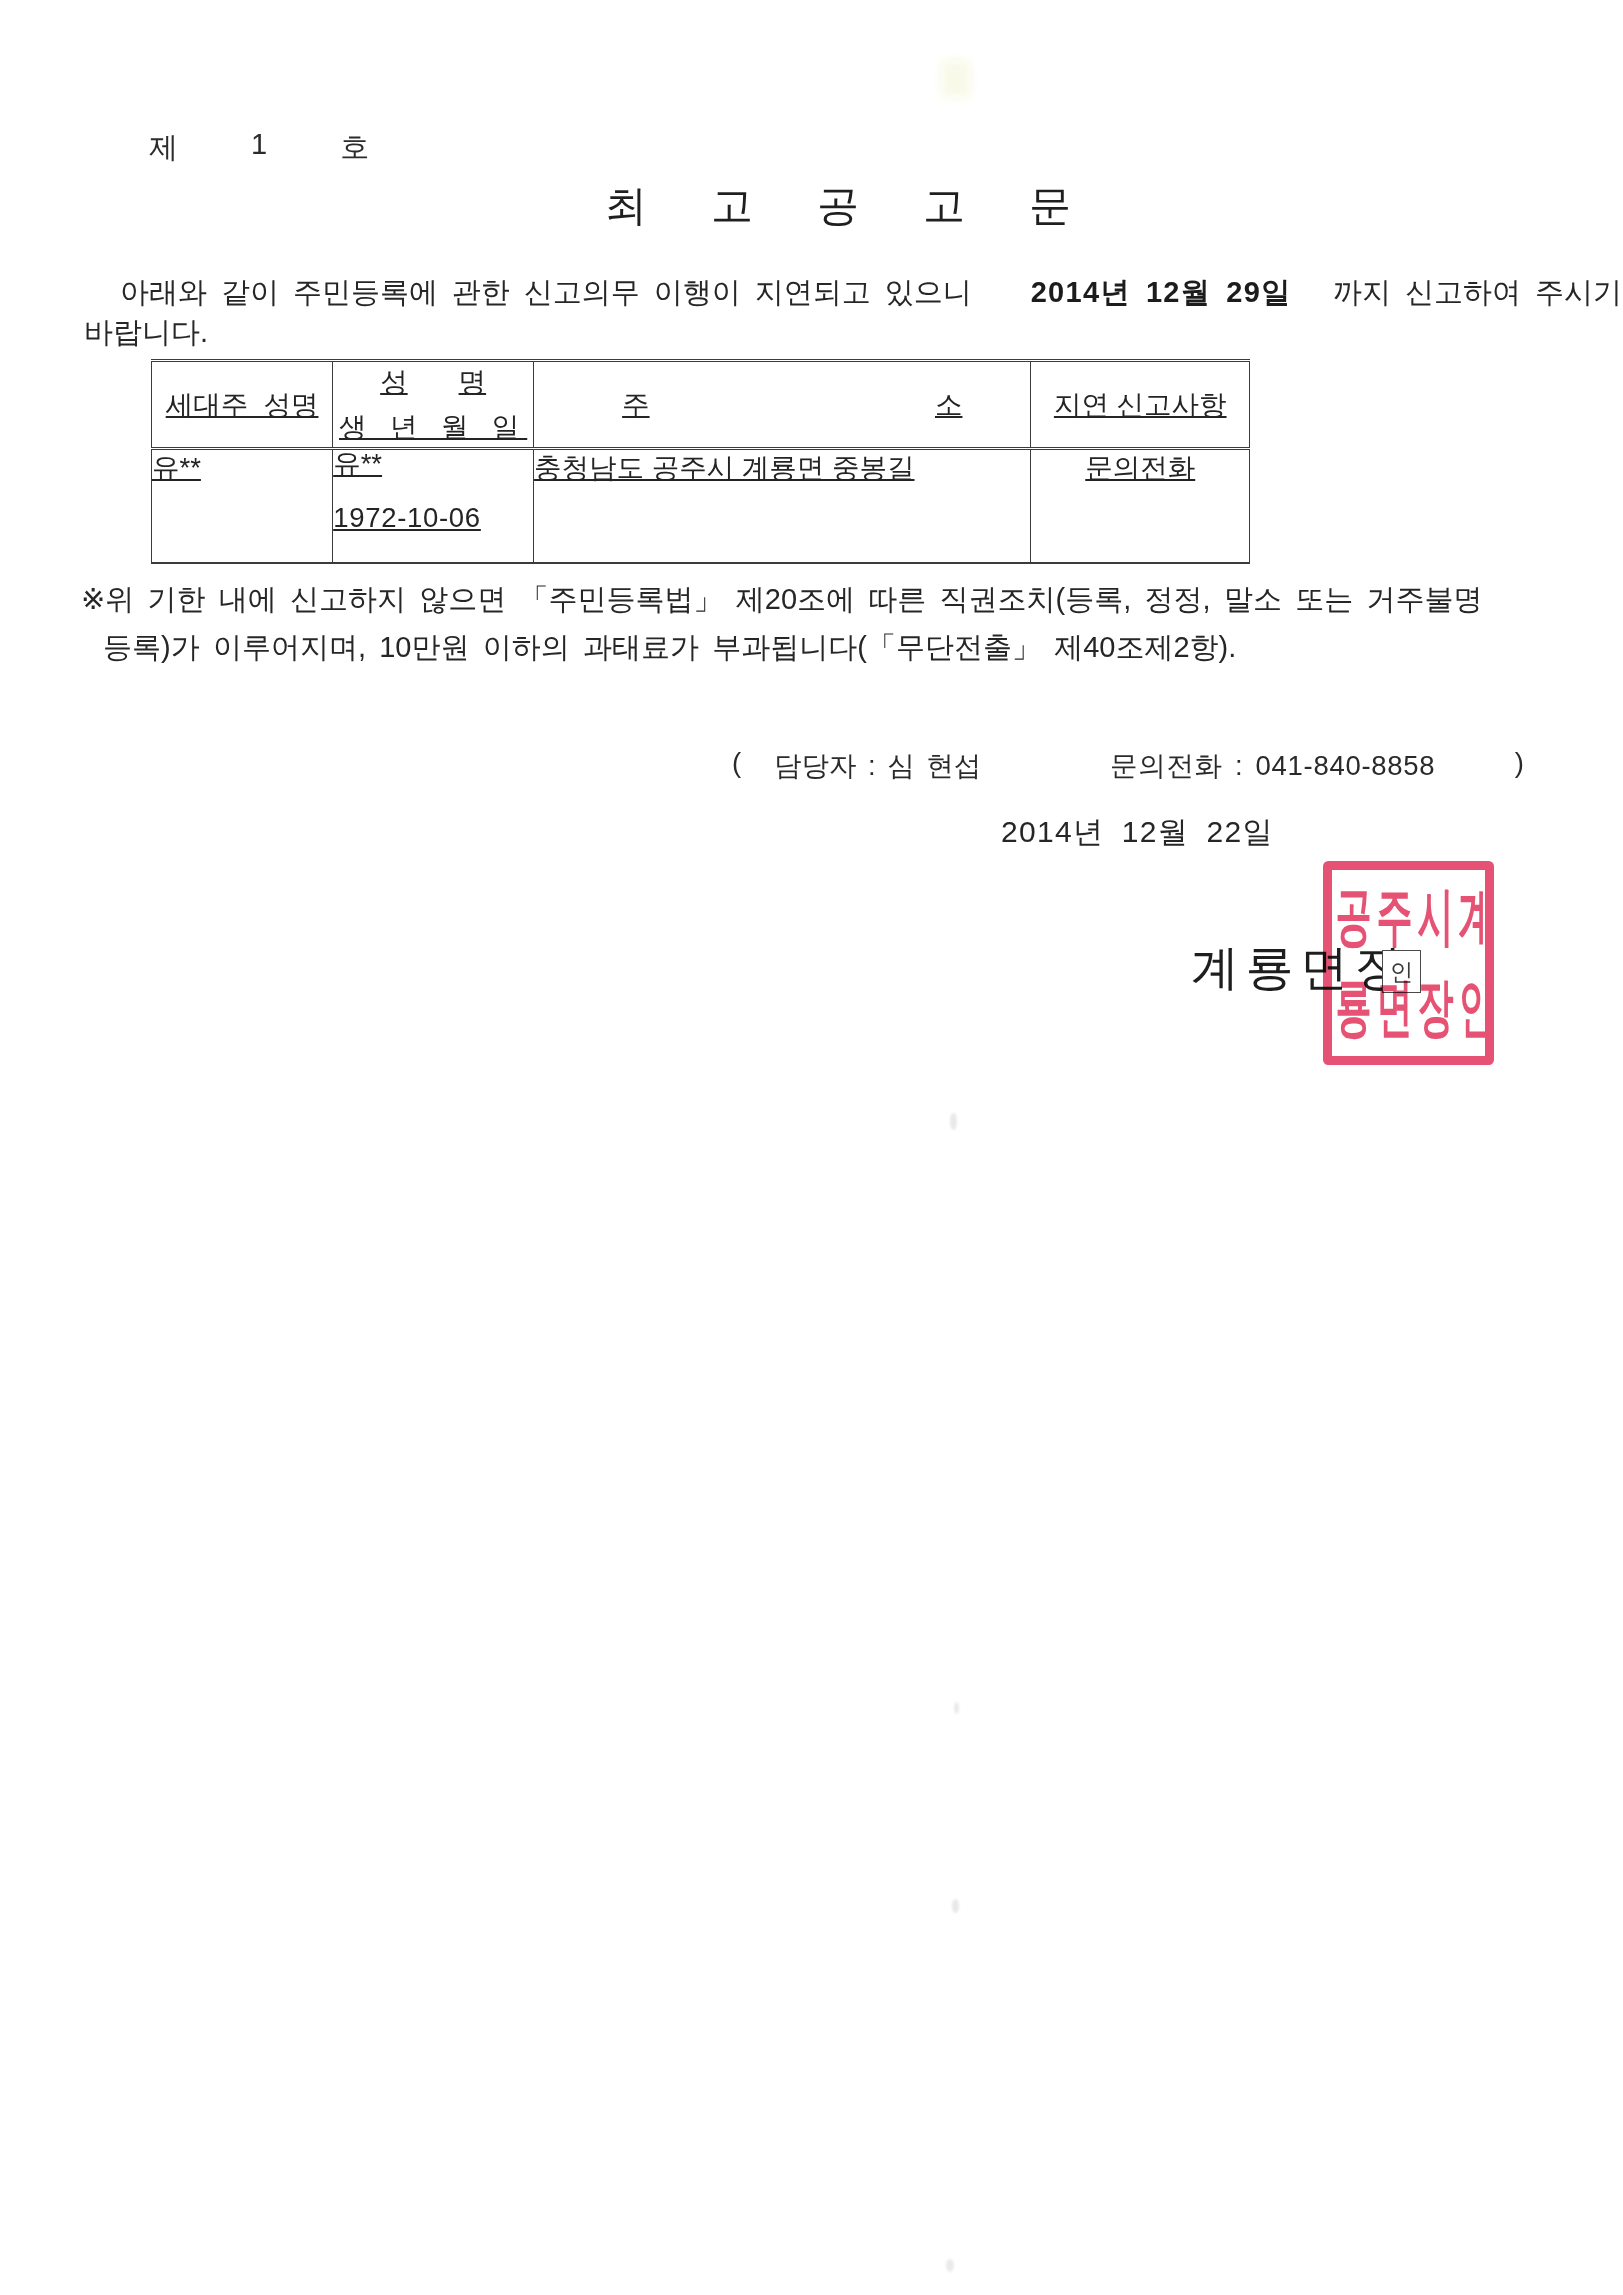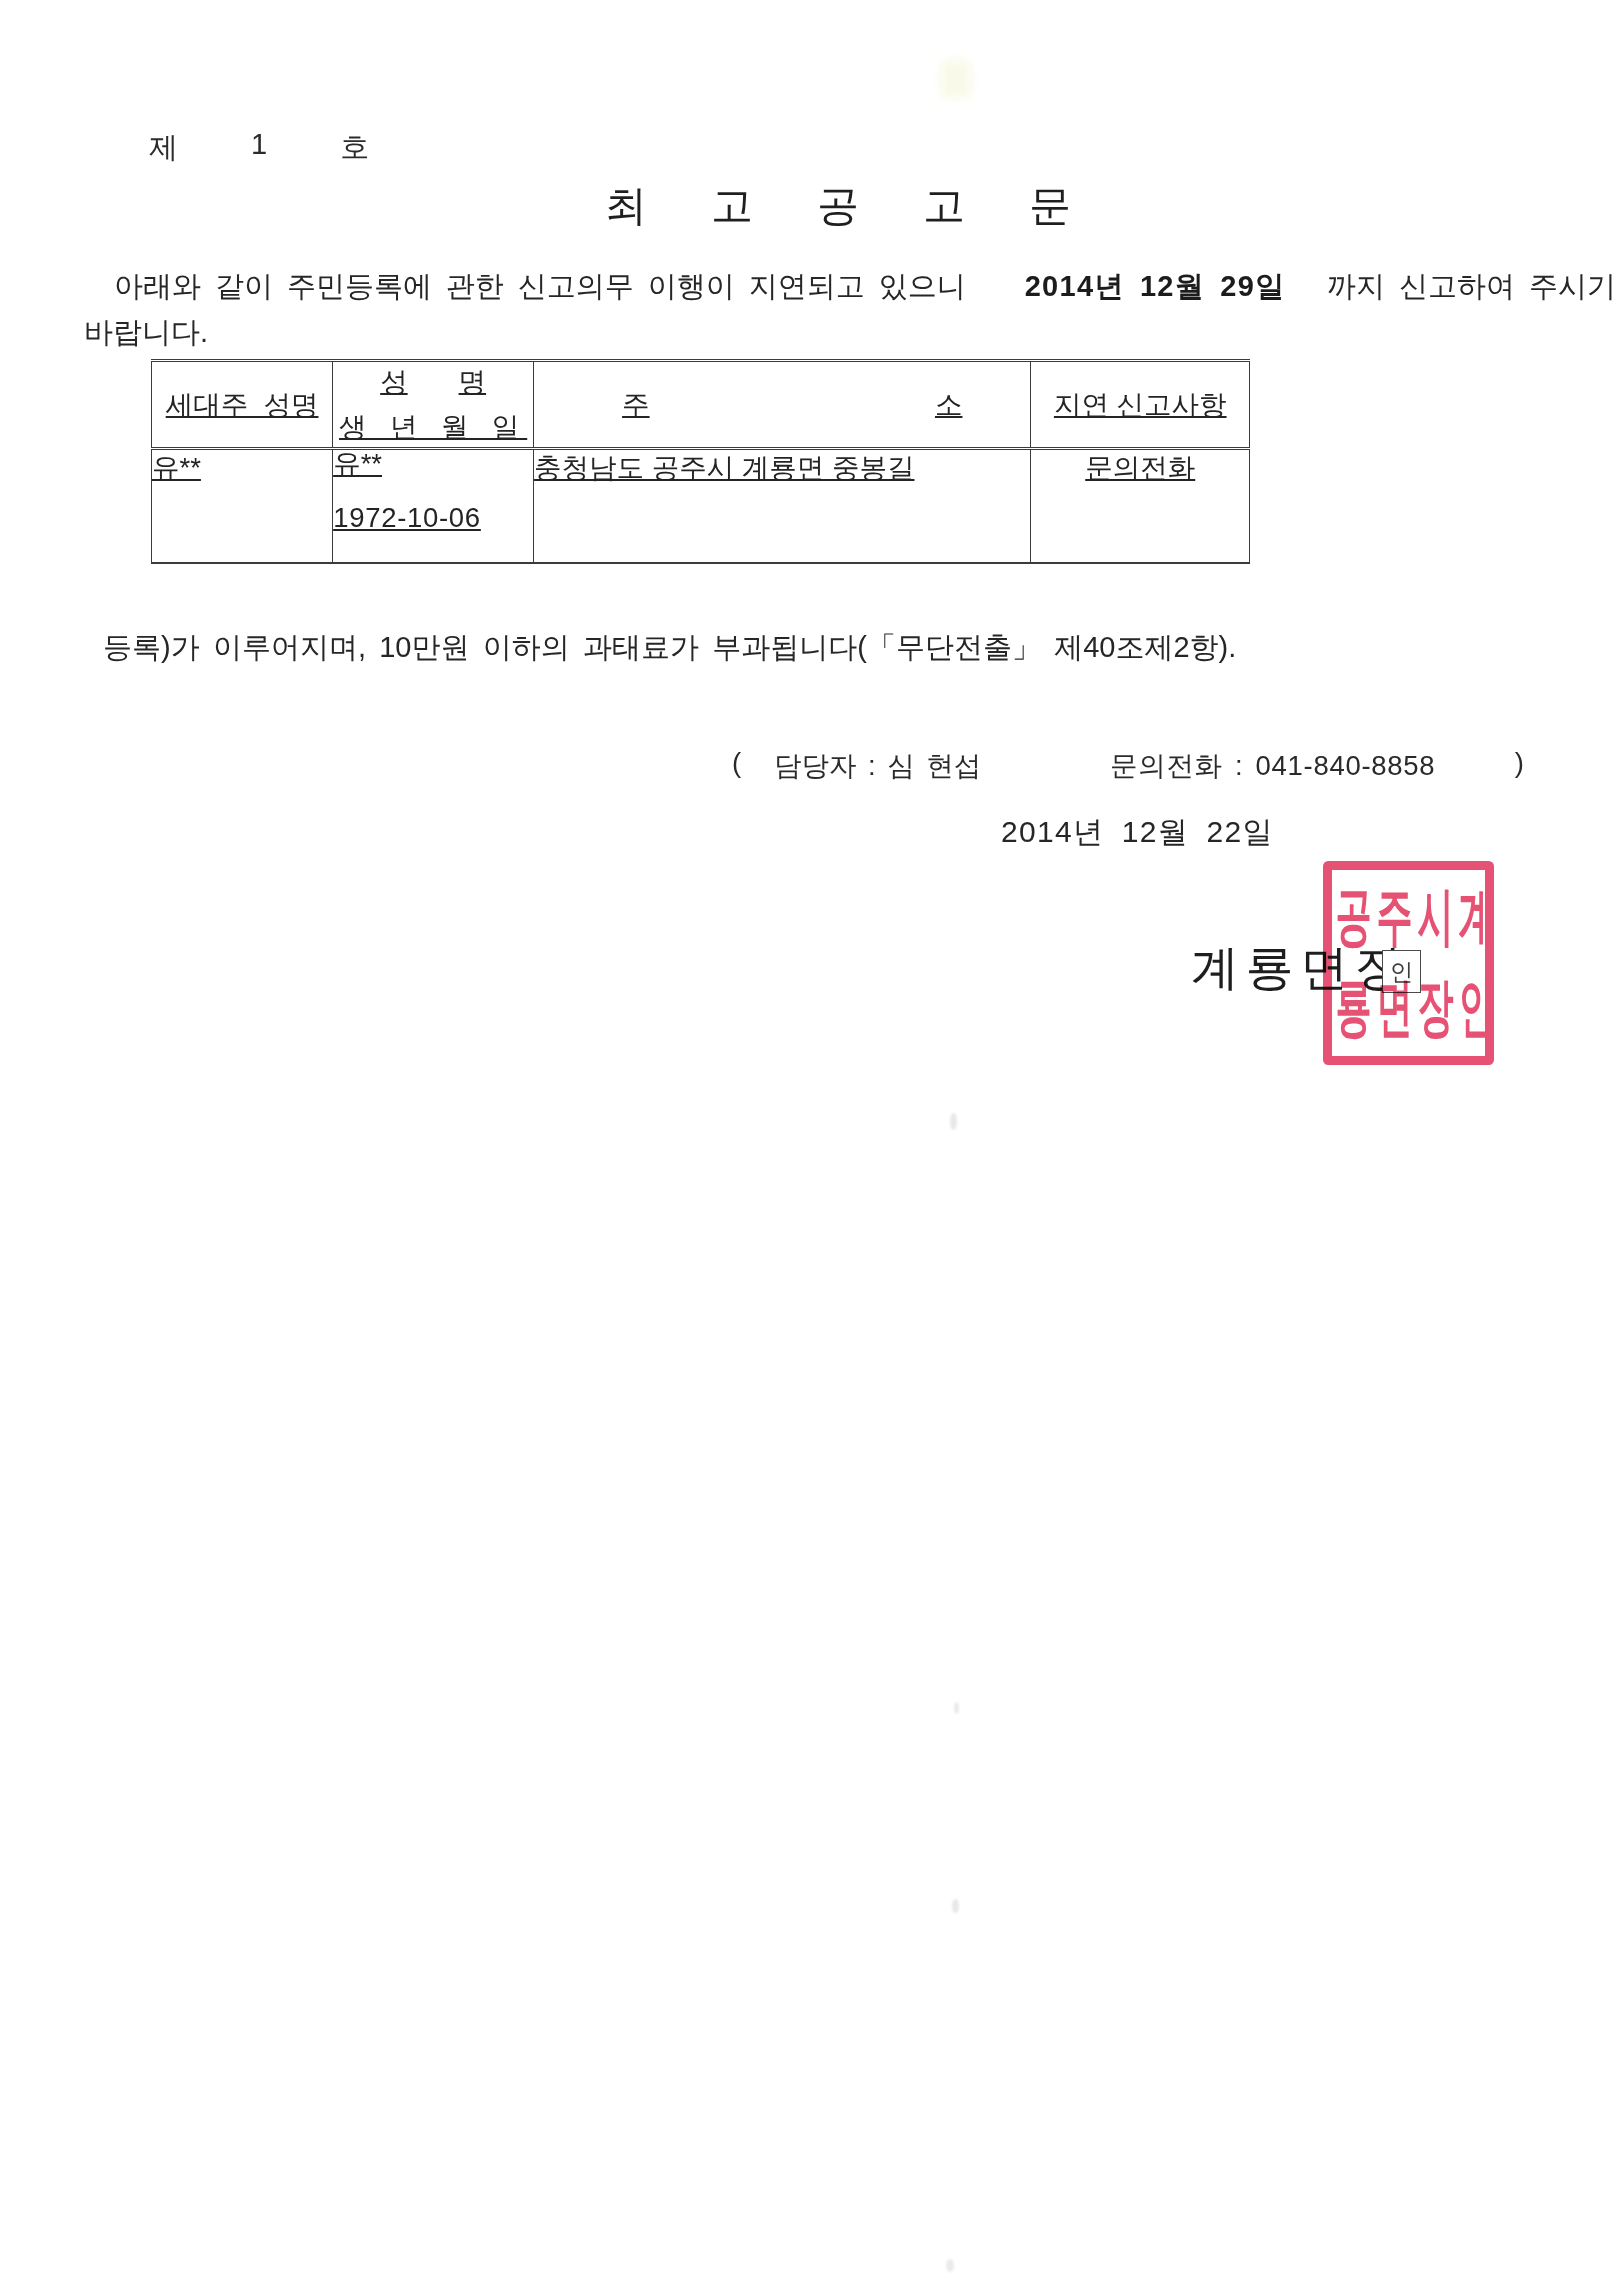--- a/index.html
+++ b/index.html
@@ -24,21 +24,21 @@
   .title {
     position: absolute; left: 605px; top: 178px;
     margin: 0;
     font-size: 42px; font-weight: 500;
     letter-spacing: 64px;
     color: #1f1f1f;
     white-space: nowrap;
   }
 
   .body-line1 {
-    position: absolute; left: 108px; top: 262px; margin: 6px;
+    position: absolute; left: 108px; top: 262px; margin: 12px;
     font-size: 29px; line-height: 1.25; word-spacing: 5.9px;
     white-space: nowrap; color: #262626;
   }
   .filled-date { font-weight: 600; margin: 0 27.5px 0 45px; letter-spacing: 1.3px; color: #1c1c1c; }
   .body-line2 {
     position: absolute; left: 84px; top: 313px; margin: 0;
     font-size: 29px; color: #262626;
   }
 
   
@@ -188,20 +188,21 @@
         <td class="cell-pad">
           <span>충청남도 공주시 계룡면 중봉길</span>
         </td>
         <td class="cell-center-top">
           <span>문의전화</span>
         </td>
       </tr>
     </tbody>
   </table>
 
+  <p class="note-line1">※위 기한 내에 신고하지 않으면 「주민등록법」 제20조에 따른 직권조치(등록, 정정, 말소 또는 거주불명</p>
   <p class="note-line2">등록)가 이루어지며, 10만원 이하의 과태료가 부과됩니다(「무단전출」 제40조제2항).</p>
 
   <div class="contact">
     <span class="paren-open">(</span>
     <span class="staff">담당자 : 심 현섭</span>
     <span class="phone">문의전화 : 041-840-8858</span>
     <span class="paren-close">)</span>
   </div>
 
   <p class="issue-date">2014년 12월 22일</p>

